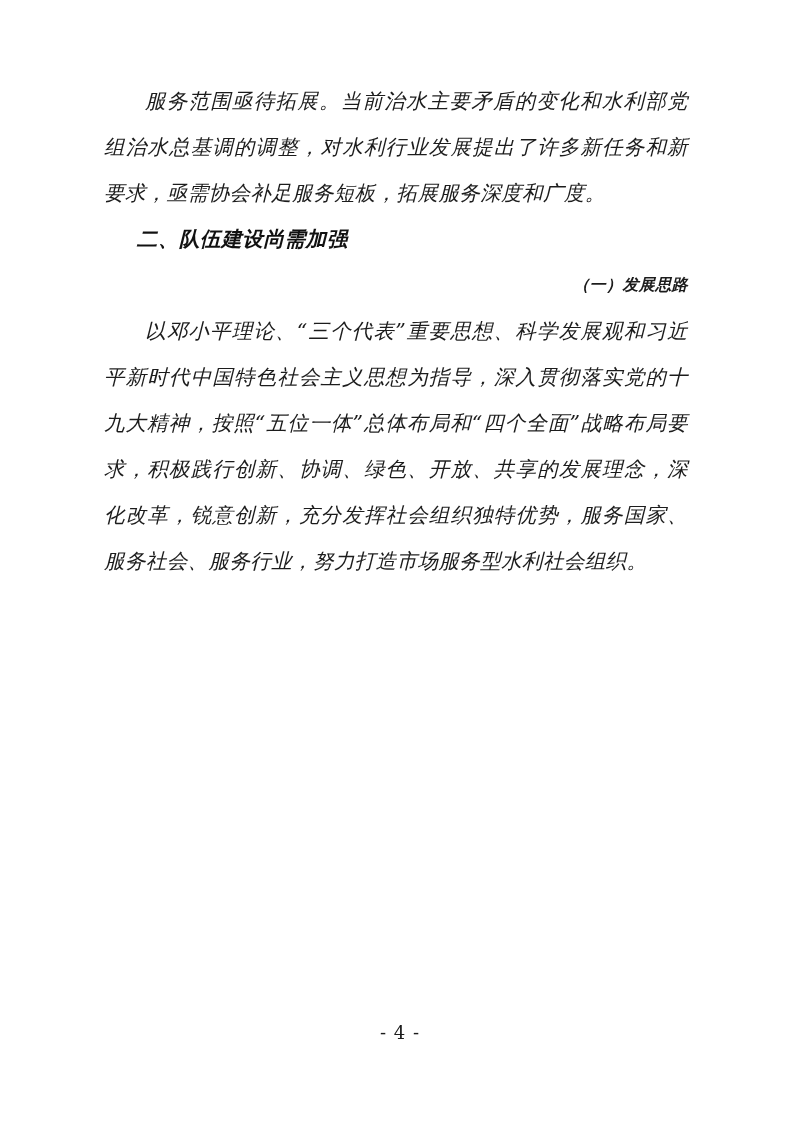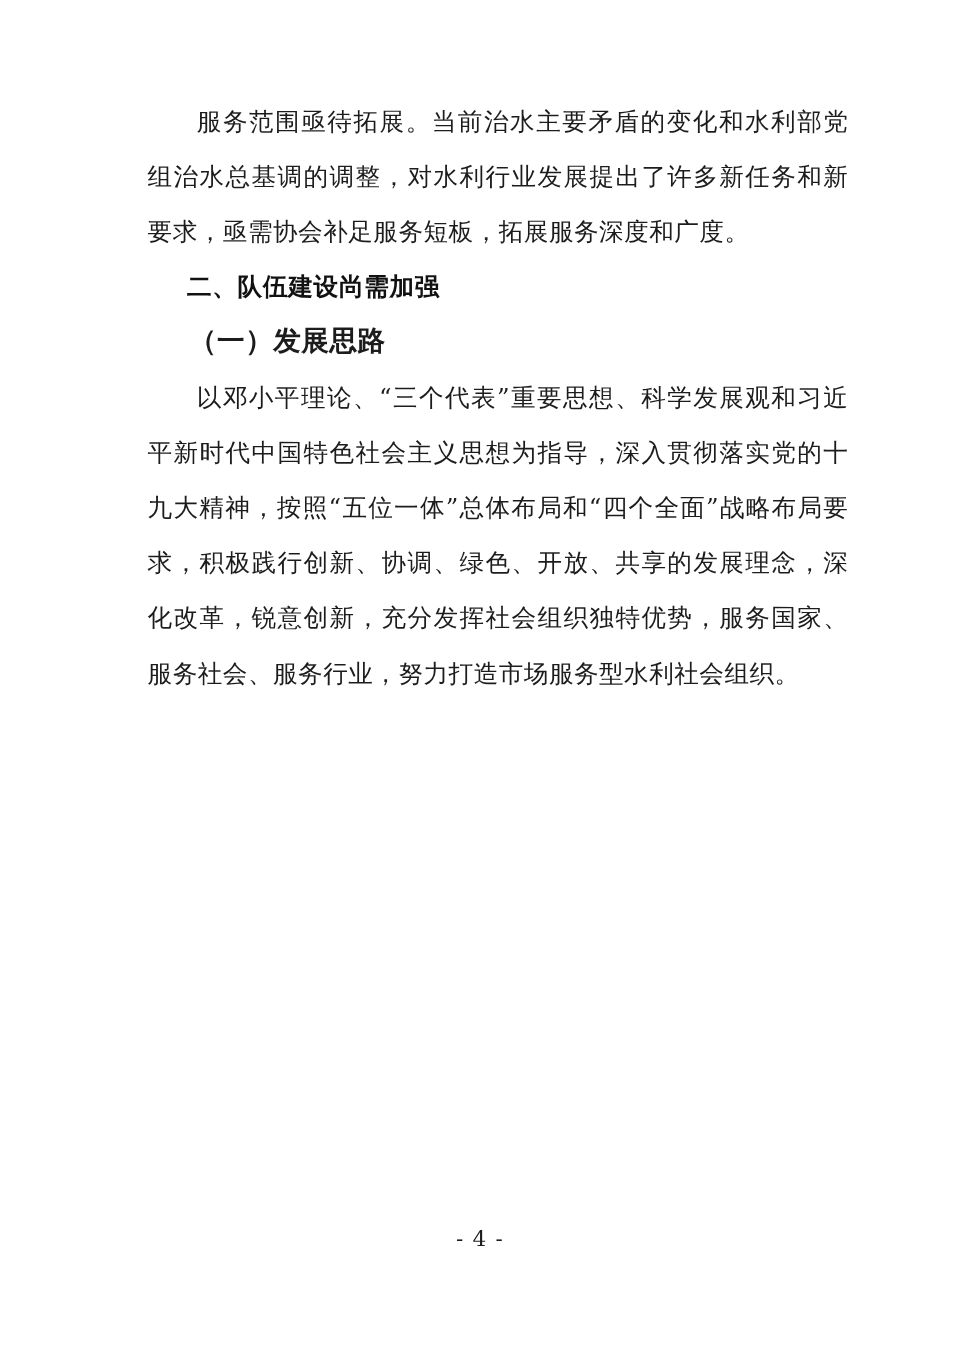--- a/index.html
+++ b/index.html
@@ -12,23 +12,24 @@
     width: 800px;
     height: 1131px;
     background: #ffffff;
     margin: 0 auto;
     overflow: hidden;
     font-family: "DejaVu Serif", "Liberation Serif", serif;
     color: #1a1a1a;
   }
   .content {
     position: absolute;
-    left: 123px;
+    left: 104px;
     top: 78px;
     width: 584px;
+    font-style: italic;
   }
   .para {
     font-size: 20.5px;
     line-height: 46px;
     text-align: justify;
     text-justify: inter-ideograph;
     text-indent: 2em;
     margin: 0;
     letter-spacing: 0.4px;
     color: #1c1c1c;
@@ -40,26 +41,27 @@
     font-size: 20.5px;
     line-height: 46px;
     margin: 0;
     text-indent: 1.6em;
     font-weight: bold;
     letter-spacing: 0.6px;
     color: #111;
     font-family: "DejaVu Sans", "Liberation Sans", sans-serif;
   }
   .subheading {
-    font-size: 23px;
+    font-size: 16px;
     line-height: 46px;
     margin: 0;
     text-indent: 1.5em;
     letter-spacing: 0.4px;
     color: #1c1c1c;
+    text-align: right;
   }
   .footer {
     position: absolute;
     left: 0;
     right: 0;
     top: 1022px;
     text-align: center;
     font-size: 18px;
     color: #1c1c1c;
     letter-spacing: 1px;

